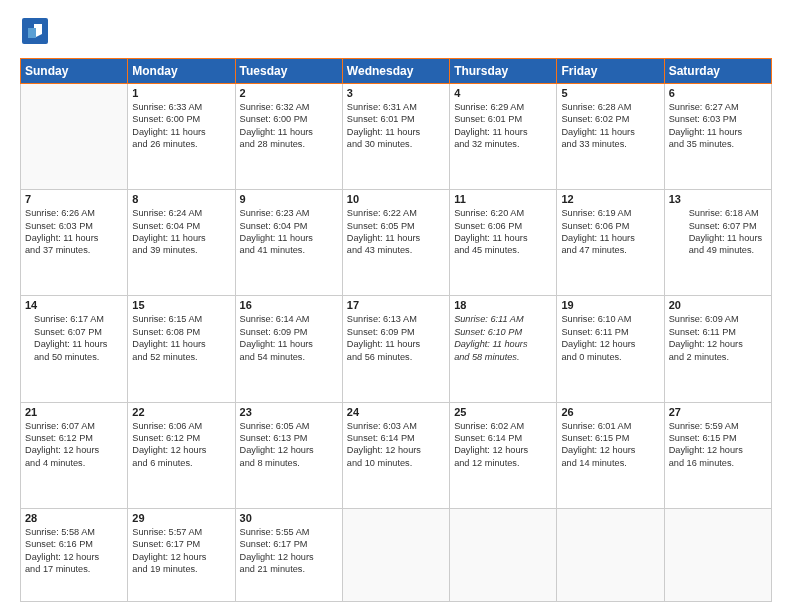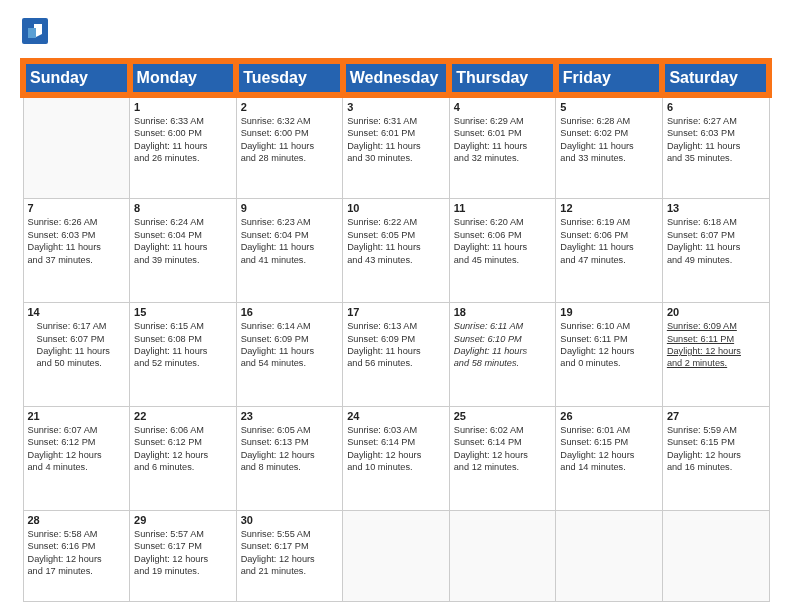--- a/index.html
+++ b/index.html
@@ -66,23 +66,23 @@
       flex: 1;
       border-collapse: collapse;
       width: 100%;
       font-size: 10px;
     }
     .calendar th {
       background: #2563b0;
       color: #fff;
       padding: 5px 4px;
       text-align: left;
-      font-size: 16px;
-      font-weight: bold;
-      border: 6px solid #f97316;
+      font-size: 12px;
+      font-weight: bold;
+      border: 1px solid #f97316;
     }
     .calendar td {
       border: 1px solid #ccc;
       vertical-align: top;
       padding: 3px 4px;
       width: calc(100% / 7);
       height: 82px;
     }
     .day-num {
       font-weight: bold;
@@ -221,21 +221,21 @@
           </td>
           <td>
             <span class="day-num">12</span>
             <div class="day-info" style="white-space: pre-line;">Sunrise: 6:19 AM
 Sunset: 6:06 PM
 Daylight: 11 hours
 and 47 minutes.</div>
           </td>
           <td>
             <span class="day-num">13</span>
-            <div class="day-info" style="white-space: pre-line;">Sunrise: 6:18 AM
+            <div class="day-info" style="white-space: pre-line; margin-left: 20px;">Sunrise: 6:18 AM
 Sunset: 6:07 PM
 Daylight: 11 hours
 and 49 minutes.</div>
           </td>
         </tr>
         <tr>
           <td>
             <span class="day-num">14</span>
             <div class="day-info" style="white-space: pre-line; margin-left: 9px;">Sunrise: 6:17 AM
 Sunset: 6:07 PM
@@ -272,21 +272,21 @@
           </td>
           <td>
             <span class="day-num">19</span>
             <div class="day-info" style="white-space: pre-line;">Sunrise: 6:10 AM
 Sunset: 6:11 PM
 Daylight: 12 hours
 and 0 minutes.</div>
           </td>
           <td>
             <span class="day-num">20</span>
-            <div class="day-info" style="white-space: pre-line; text-decoration: underline;">Sunrise: 6:09 AM
+            <div class="day-info" style="white-space: pre-line;">Sunrise: 6:09 AM
 Sunset: 6:11 PM
 Daylight: 12 hours
 and 2 minutes.</div>
           </td>
         </tr>
         <tr>
           <td>
             <span class="day-num">21</span>
             <div class="day-info" style="white-space: pre-line;">Sunrise: 6:07 AM
 Sunset: 6:12 PM

